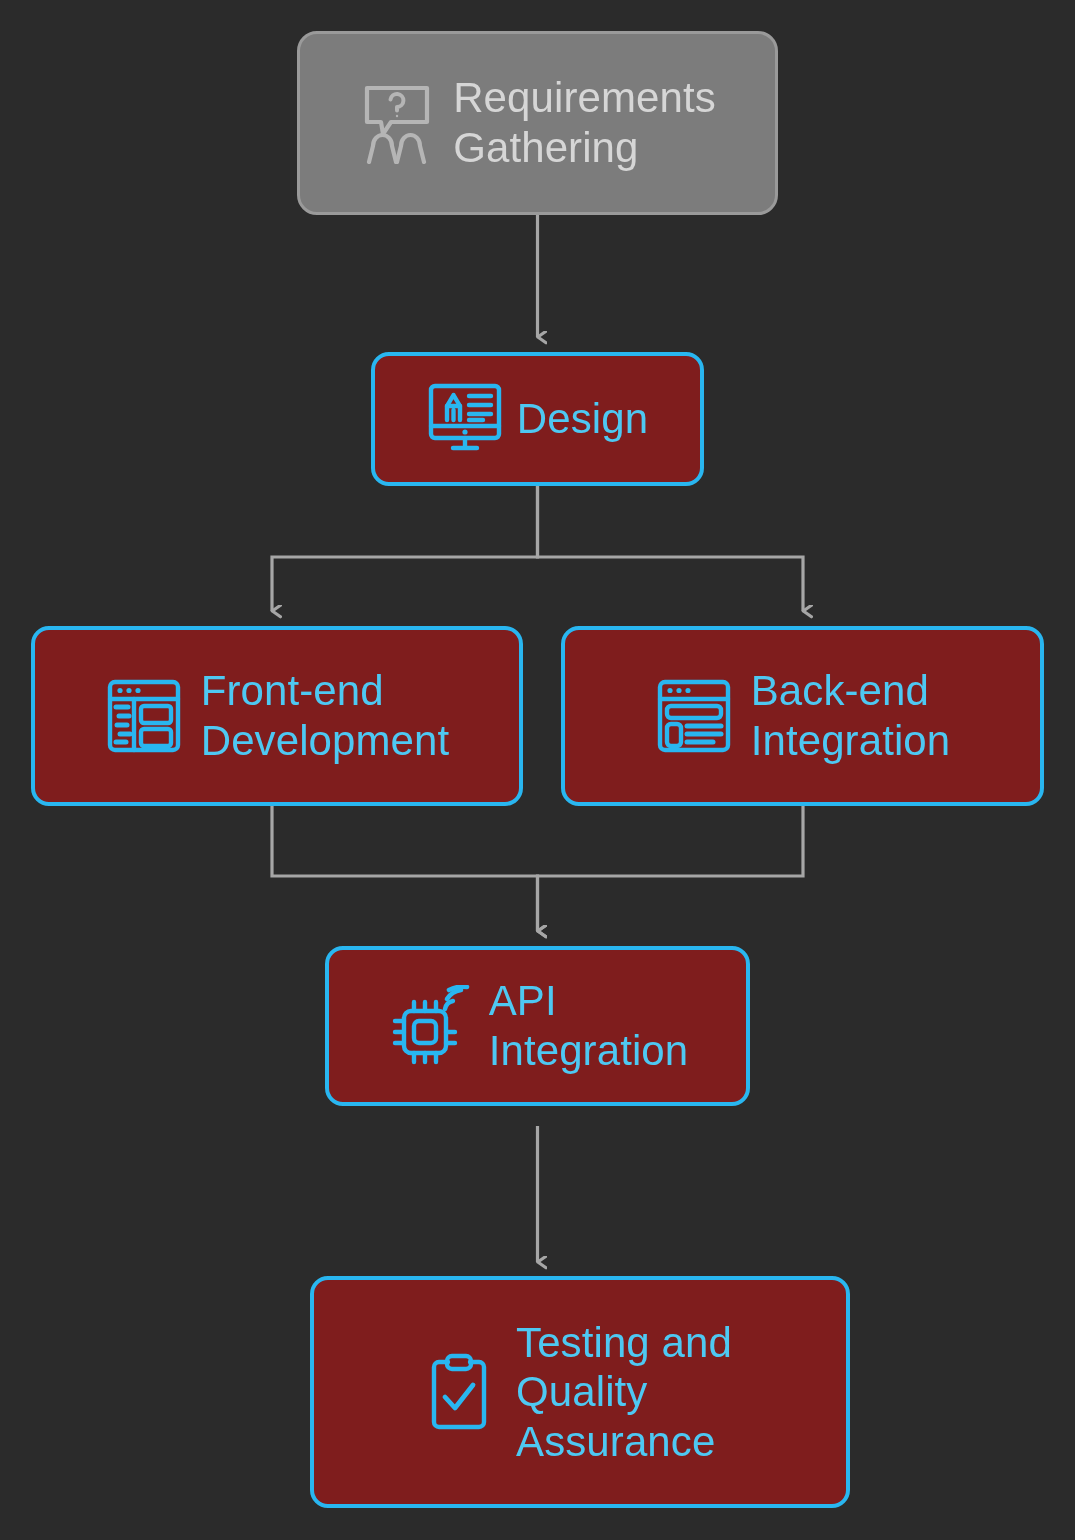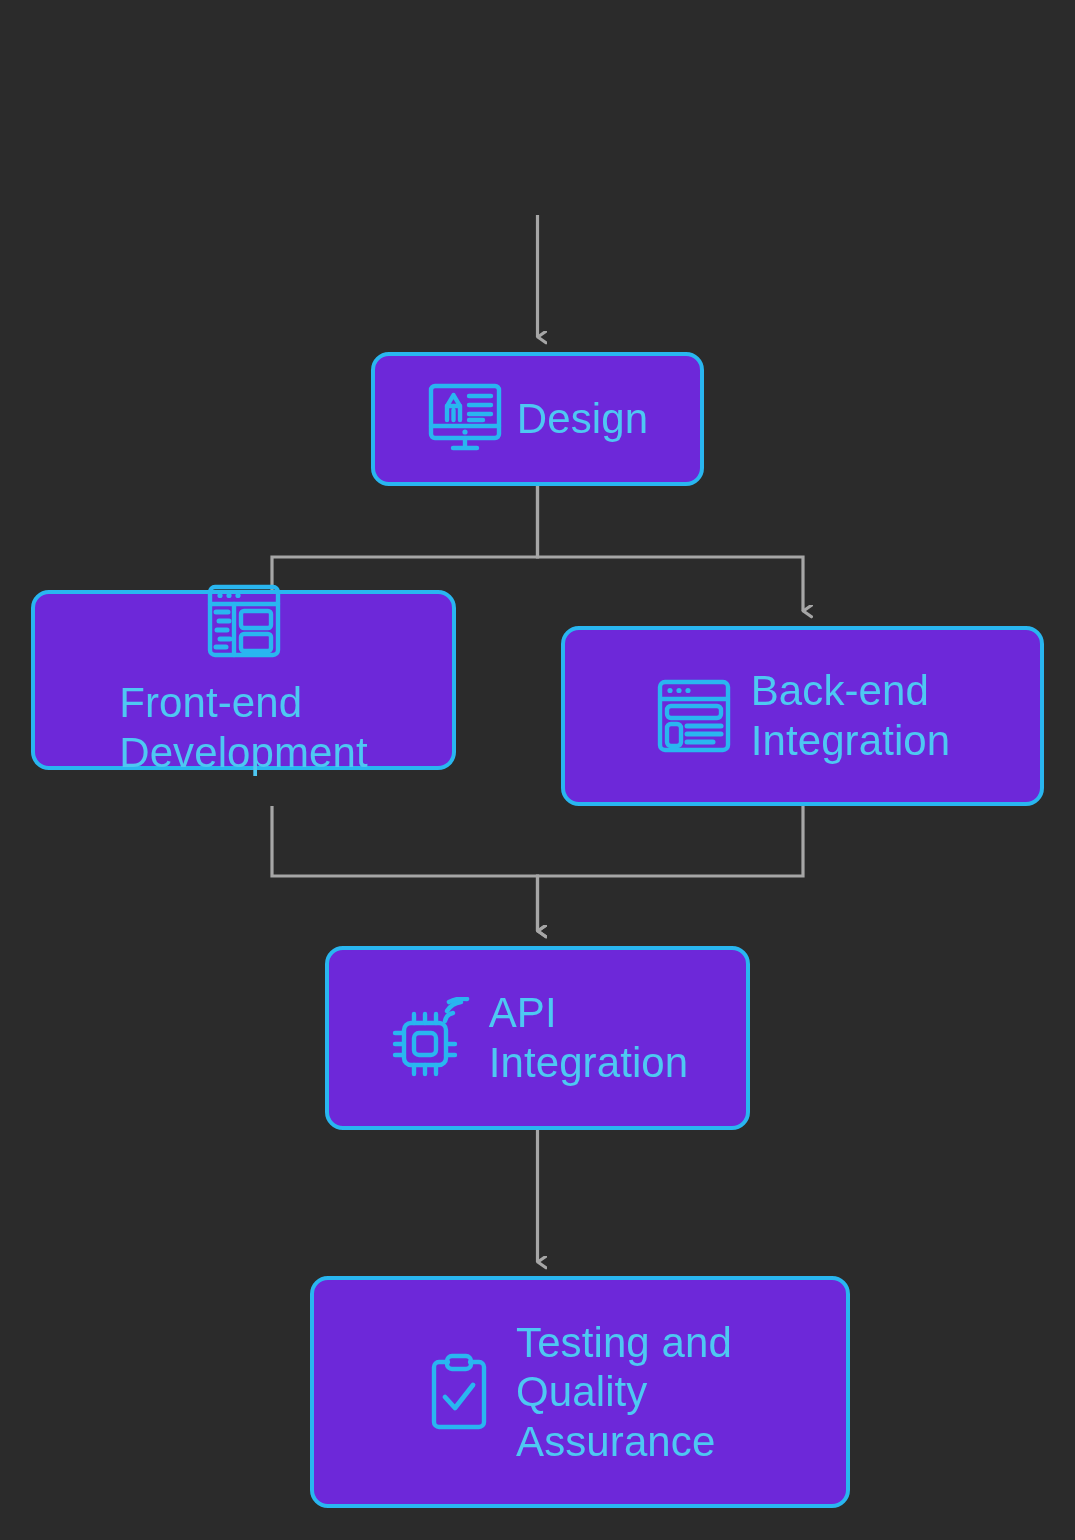--- a/index.html
+++ b/index.html
@@ -62,54 +62,53 @@
     border-width: 3px;
     border-radius: 20px;
   }
   #node-requirements .node-label {
     color: #d6d6d6;
     font-size: 42px;
   }
 
   
   .node.cyan {
-    background: #6d28d9;
+    background: #7f1d1d;
     border-color: #29b6f0;
     border-width: 4px;
   }
   .node.cyan .node-label {
     color: #4ec8f2;
     font-size: 42px;
   }
 
   #node-design {
     left: 371px;
     top: 352px;
     width: 333px;
     height: 134px;
     gap: 14px;
   }
   #node-frontend {
     left: 31px;
-    top: 590px;
-    width: 425px;
+    top: 626px;
+    width: 492px;
     height: 180px;
-    flex-direction: column;
   }
   #node-backend {
     left: 561px;
     top: 626px;
     width: 483px;
     height: 180px;
   }
   #node-api {
     left: 325px;
     top: 946px;
     width: 425px;
-    height: 184px;
+    height: 160px;
   }
   #node-testing {
     left: 310px;
     top: 1276px;
     width: 540px;
     height: 232px;
     gap: 26px;
   }
 </style>
 </head>
@@ -142,20 +141,36 @@
 
     <g>
       <path d="M 803 806 L 803 876 L 537.5 876 L 537.5 931" fill="none" stroke="#a6a6a6" stroke-width="3.2" stroke-linejoin="miter" marker-end="url(#arrowhead)"></path>
     </g>
 
     <g>
       <path d="M 537.5 1126 L 537.5 1262" fill="none" stroke="#a6a6a6" stroke-width="3.2" marker-end="url(#arrowhead)"></path>
     </g>
   </svg>
 
+  <div class="node" id="node-requirements">
+    <span class="icon-wrap">
+      <svg width="76" height="82" viewBox="0 0 76 82" fill="none" stroke="#b5b5b5" stroke-width="4.2" stroke-linecap="round" stroke-linejoin="round">
+
+        <path d="M 8 6 L 68 6 L 68 40 L 32 40 L 24 52 L 22 40 L 8 40 Z"></path>
+
+        <path d="M 31.5 17.5 a 6.5 6.5 0 1 1 6.5 7.5 l 0 3.5" stroke-width="4"></path>
+        <circle cx="38" cy="34" r="1.2" fill="#b5b5b5" stroke="none"></circle>
+
+        <path d="M 10 80 L 14 64 a 9.5 11 0 1 1 19 0 L 37 80"></path>
+        <path d="M 38 80 L 42 64 a 9.5 11 0 1 1 19 0 L 65 80"></path>
+      </svg>
+    </span>
+    <span class="node-label">Requirements
+Gathering</span>
+  </div>
 
   <div class="node cyan" id="node-design">
     <span class="icon-wrap">
       <svg width="76" height="74" viewBox="0 0 76 74" fill="none" stroke="#29b6f0" stroke-width="4.4" stroke-linecap="round" stroke-linejoin="round">
         <rect x="4" y="4" width="68" height="52" rx="4"></rect>
         <path d="M 4 44 L 72 44"></path>
         <circle cx="38" cy="50" r="2.6" fill="#29b6f0" stroke="none"></circle>
         <path d="M 38 56 L 38 64 M 26 66 L 50 66"></path>
 
         <path d="M 20 38 L 20 24 L 26.5 13 L 33 24 L 33 38"></path>

